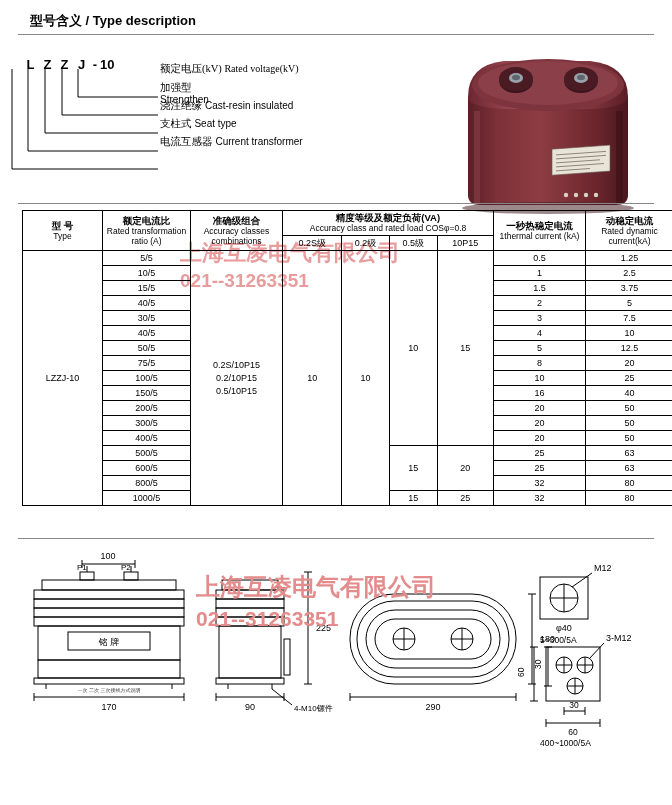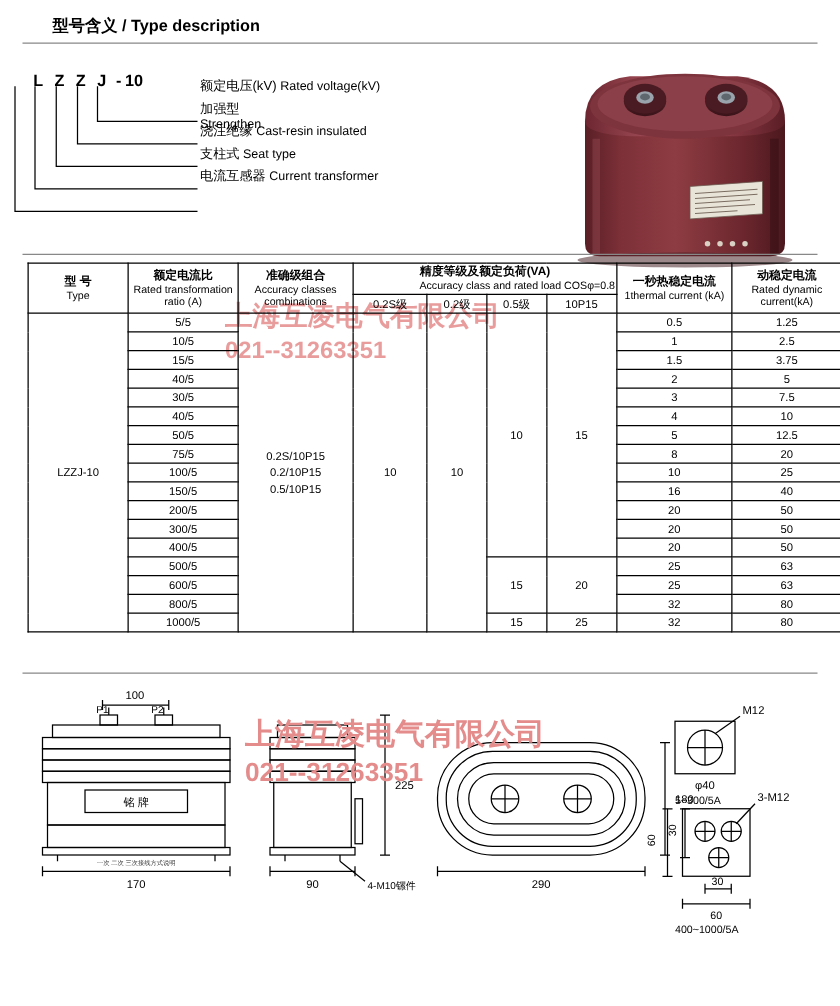--- a/index.html
+++ b/index.html
@@ -10,21 +10,20 @@
     font-family: "Liberation Sans", sans-serif;
     color:#000;
     position:relative;
     overflow:hidden;
   }
   .section-title {
     font-size: 13px;
     font-weight: bold;
     padding-left: 30px;
     margin-bottom: 4px;
-    margin-left: 12px;
   }
   .rule {
     height:1px; background:#888; margin:3px 18px 0 18px;
   }
   .sec { position:absolute; left:0; width:672px; }
 
   
   #sec-type { top:12px; }
   .type-body { position:relative; height:180px; }
   .code-letters {
@@ -57,21 +56,21 @@
     border:1px solid #000;
     text-align:center;
     vertical-align:middle;
     padding:0;
     height:15px;
     line-height:10px;
   }
   table.tech th { font-weight:normal; padding:2px 1px; }
   .th-cn { display:block; font-size:9.5px; font-weight:bold; }
   .th-en { display:block; font-size:8.5px; }
-  .acc-group-head { font-size:8.5px;text-align:right; }
+  .acc-group-head { font-size:8.5px; }
   .watermark-tech {
     position:absolute; left:180px; top:28px;
     font-size:22px; font-weight:bold; color:#e48b8b;
     opacity:.85; z-index:1; pointer-events:none; white-space:nowrap;
   }
   .watermark-tech .phone { display:block; font-size:19px; margin-top:2px; }
 
   
   #sec-dim { top:535px; }
   .dim-body { position:relative; height:260px; }
@@ -99,21 +98,21 @@
 
       <polyline points="78,34 78,62 158,62" fill="none" stroke="#000" stroke-width="1"></polyline>
       <polyline points="62,34 62,80 158,80" fill="none" stroke="#000" stroke-width="1"></polyline>
       <polyline points="45,34 45,98 158,98" fill="none" stroke="#000" stroke-width="1"></polyline>
       <polyline points="28,34 28,116 158,116" fill="none" stroke="#000" stroke-width="1"></polyline>
       <polyline points="12,34 12,134 158,134" fill="none" stroke="#000" stroke-width="1"></polyline>
       <line x1="10" y1="34" x2="86" y2="34" stroke="#000" stroke-width="0"></line>
     </svg>
 
     <div class="labels">
-      <div class="lbl" style="top:-6px;">
+      <div class="lbl" style="top:-6px;font-family:Liberation Serif, serif;">
         <span class="cn">额定电压(kV)</span>
         <span class="en">Rated voltage(kV)</span>
       </div>
       <div class="lbl" style="top:12px;text-align:right;">
         <span class="cn">加强型</span>
       </div>
       <div class="lbl" style="top:24px;">
         <span class="en">Strengthen</span>
       </div>
       <div class="lbl" style="top:30px;">

